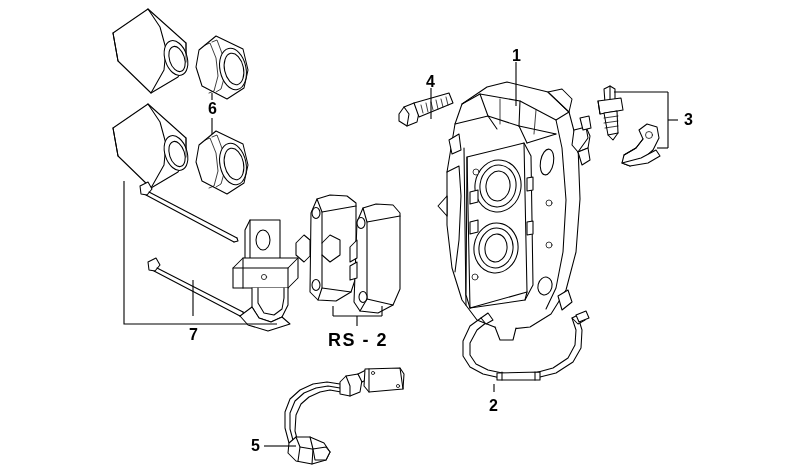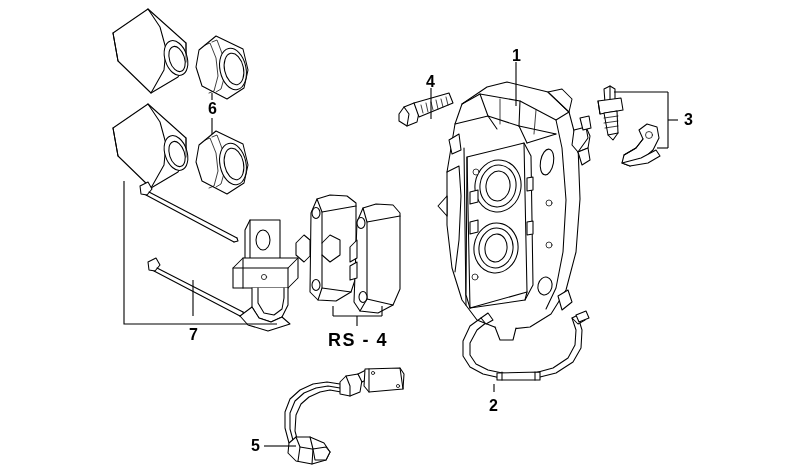--- a/index.html
+++ b/index.html
@@ -337,15 +337,15 @@
   <div class="callout-label" style="left:684px; top:112px;">3</div>
 
   <div class="callout-label" style="left:426px; top:74px;">4</div>
 
   <div class="callout-label" style="left:251px; top:438px;">5</div>
 
   <div class="callout-label" style="left:208px; top:101px;">6</div>
 
   <div class="callout-label" style="left:189px; top:327px;">7</div>
 
-  <div class="group-label" style="left:328px; top:331px;">RS - 4</div>
+  <div class="group-label" style="left:328px; top:331px;">RS - 2</div>
 
 </div>
 
 </body></html>

